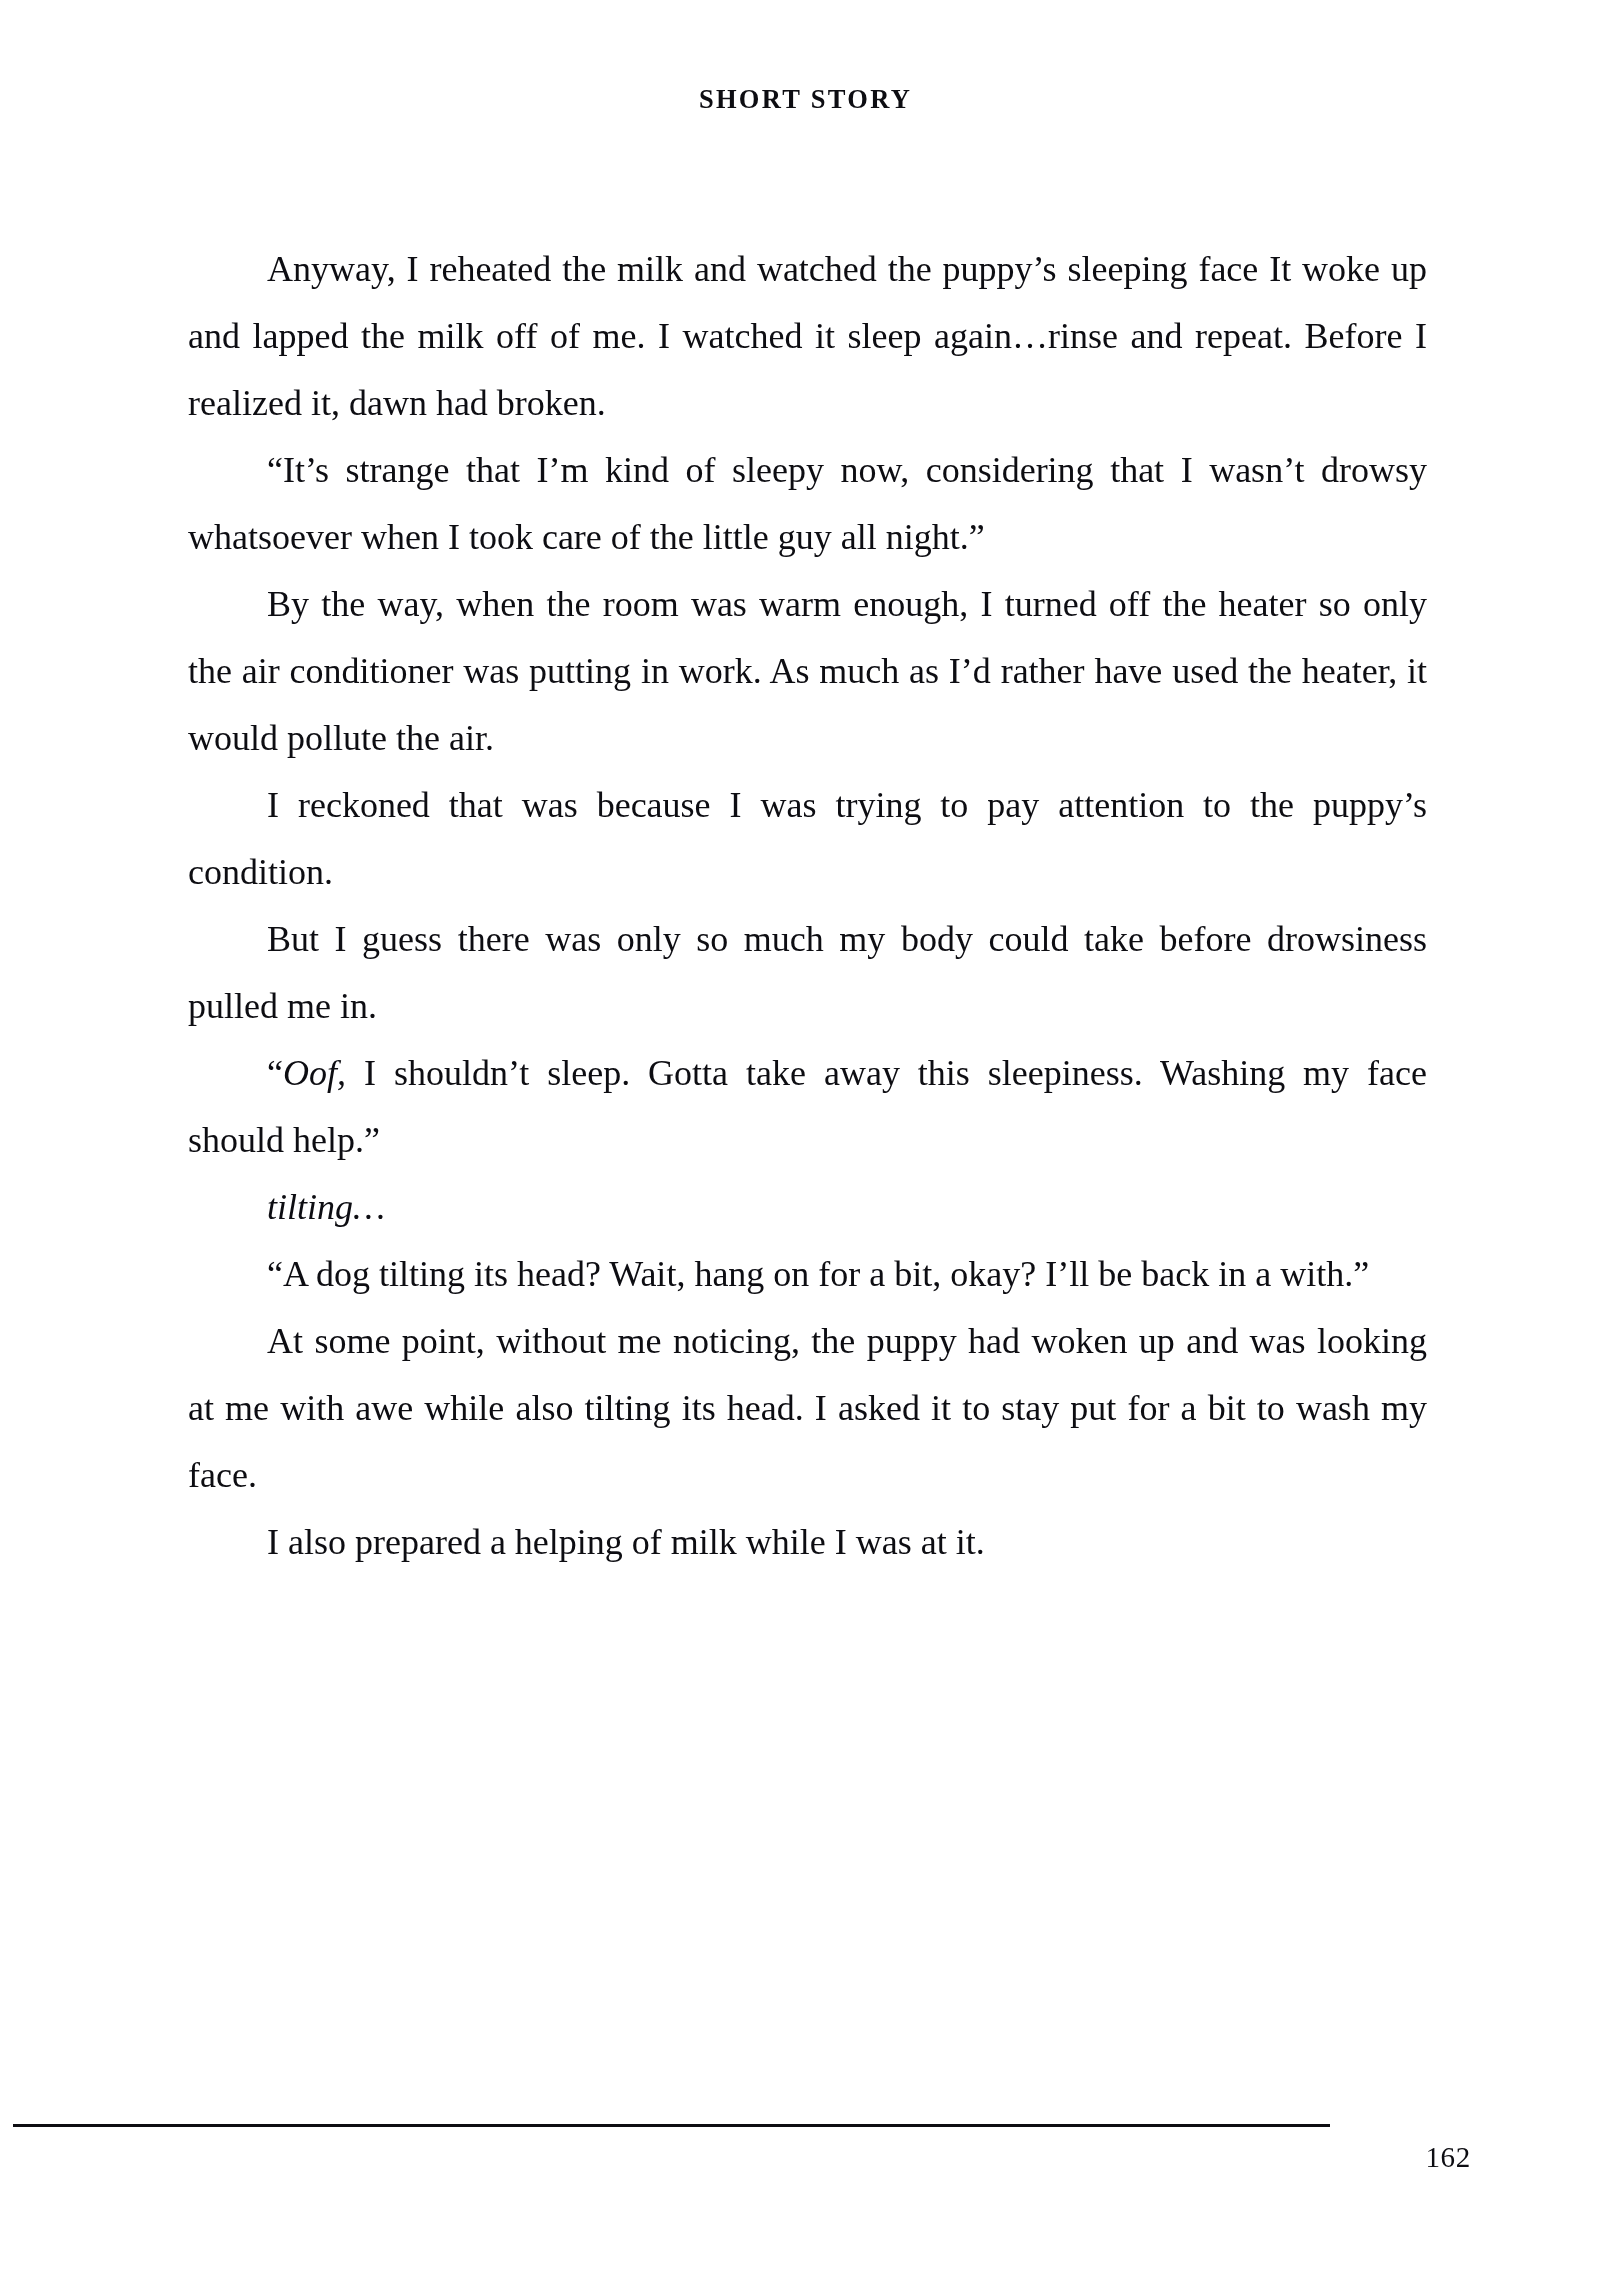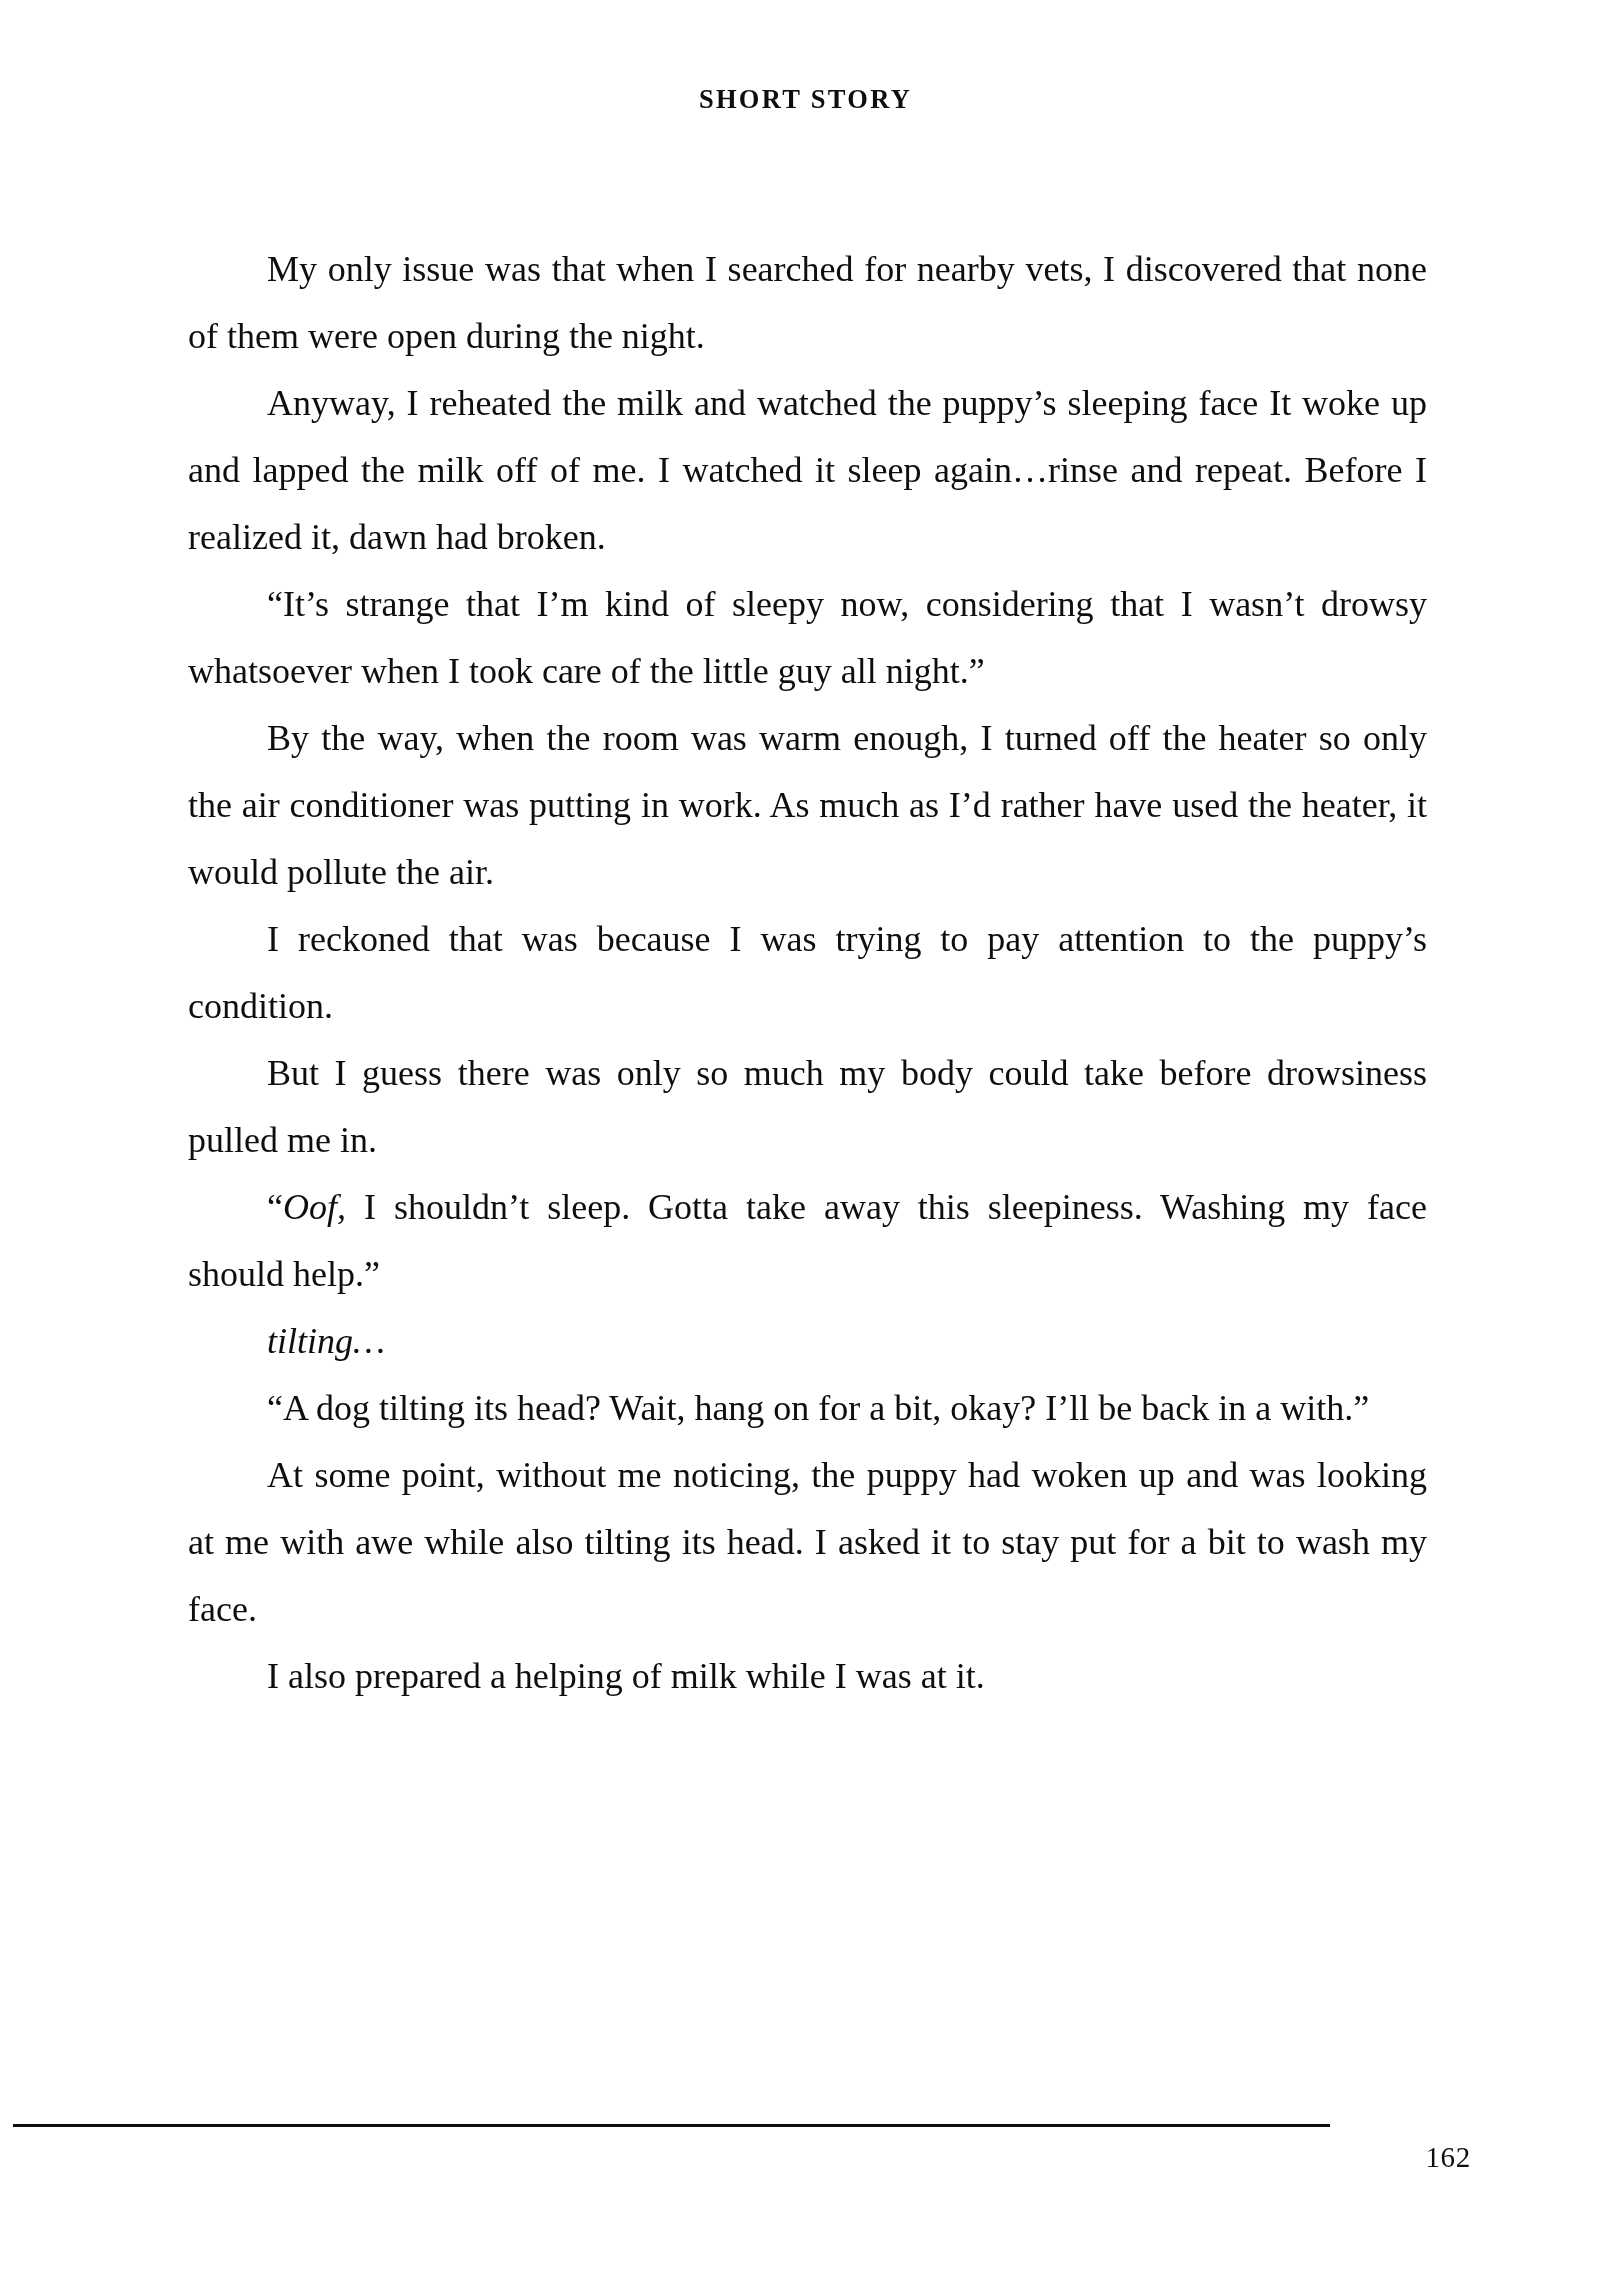--- a/index.html
+++ b/index.html
@@ -73,21 +73,20 @@
   }
 </style>
 </head>
 <body>
 
 <div class="page">
 
   <div class="running-head">SHORT STORY</div>
 
   <div class="body-block" id="body-block">
-      <p class="last-line-left"><span>My only issue was that when I searched for nearby vets, I discovered that none of them were open during the night.</span></p>
       <p class="last-line-left"><span>Anyway, I reheated the milk and watched the puppy’s sleeping face It woke up and lapped the milk off of me. I watched it sleep again…rinse and repeat. Before I realized it, dawn had broken.</span></p>
       <p class="last-line-left"><span>“It’s strange that I’m kind of sleepy now, considering that I wasn’t drowsy whatsoever when I took care of the little guy all night.”</span></p>
       <p class="last-line-left"><span>By the way, when the room was warm enough, I turned off the heater so only the air conditioner was putting in work. As much as I’d rather have used the heater, it would pollute the air.</span></p>
       <p class="last-line-left"><span>I reckoned that was because I was trying to pay attention to the puppy’s condition.</span></p>
       <p class="last-line-left"><span>But I guess there was only so much my body could take before drowsiness pulled me in.</span></p>
       <p class="last-line-left"><span>“</span><em>Oof,</em><span> I shouldn’t sleep. Gotta take away this sleepiness. Washing my face should help.”</span></p>
       <p class="last-line-left"><em>tilting…</em></p>
       <p class="last-line-left"><span>“A dog tilting its head? Wait, hang on for a bit, okay? I’ll be back in a with.”</span></p>
       <p class="last-line-left"><span>At some point, without me noticing, the puppy had woken up and was looking at me with awe while also tilting its head. I asked it to stay put for a bit to wash my face.</span></p>
       <p class="last-line-left"><span>I also prepared a helping of milk while I was at it.</span></p>

